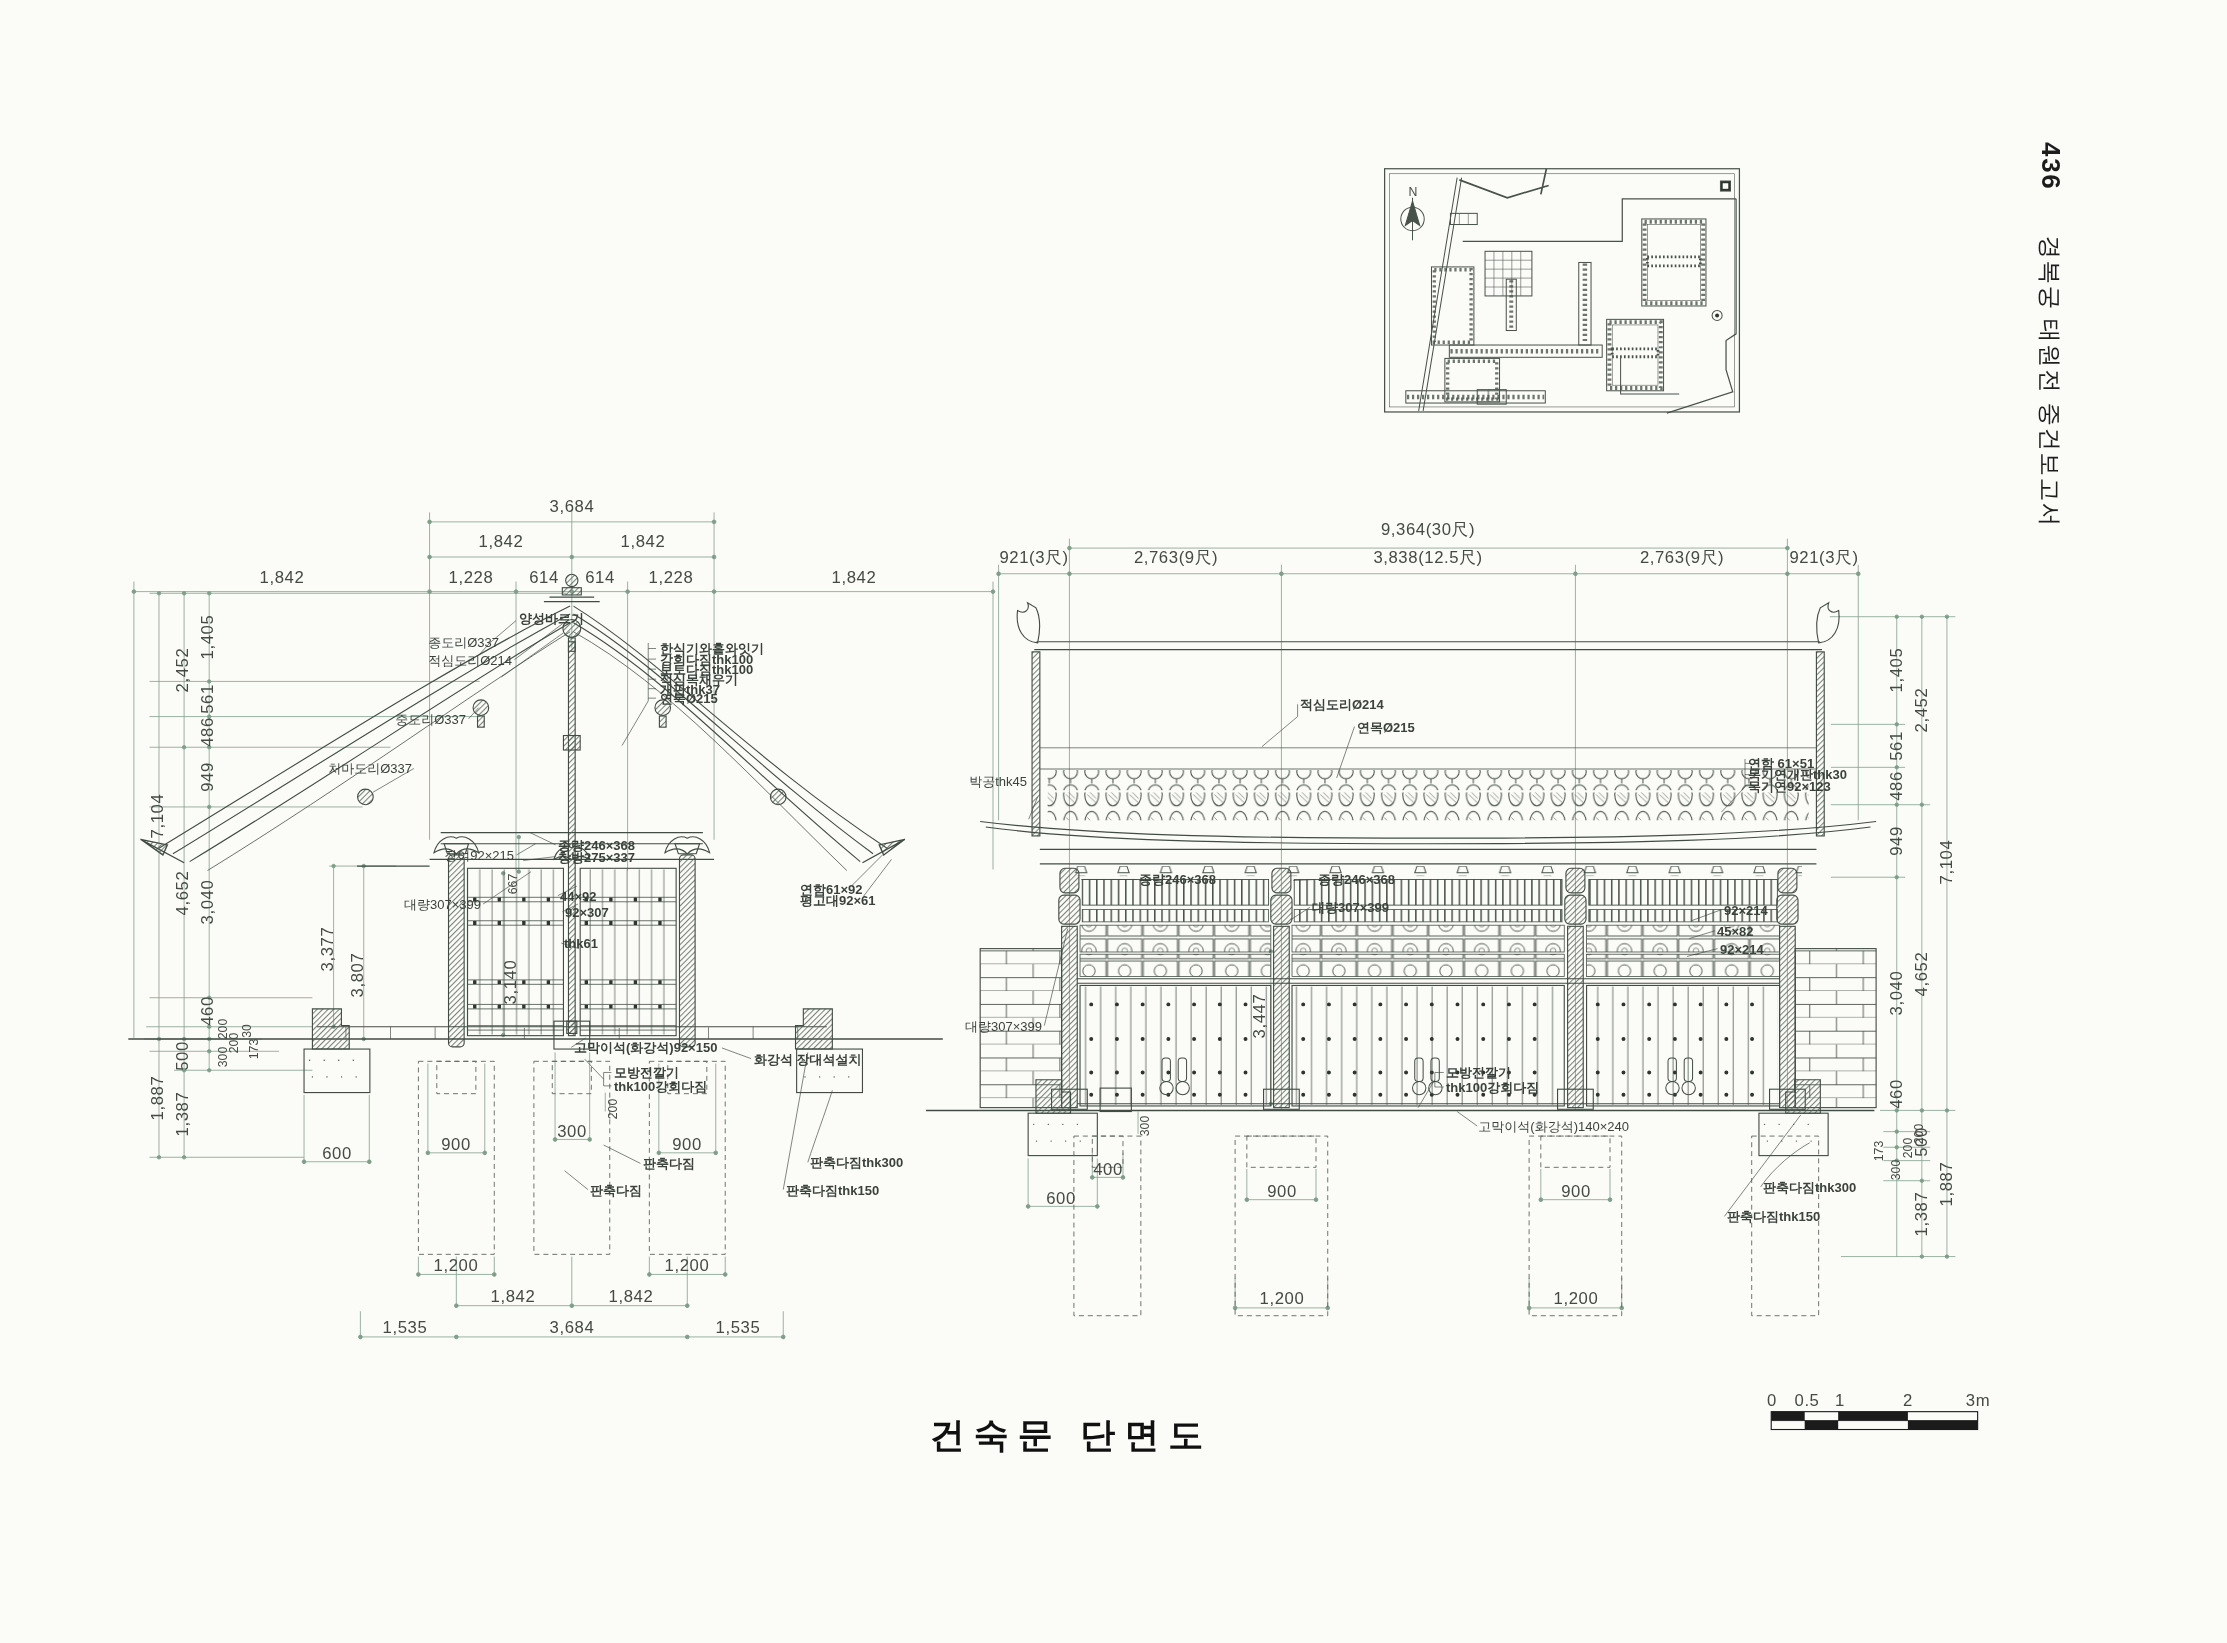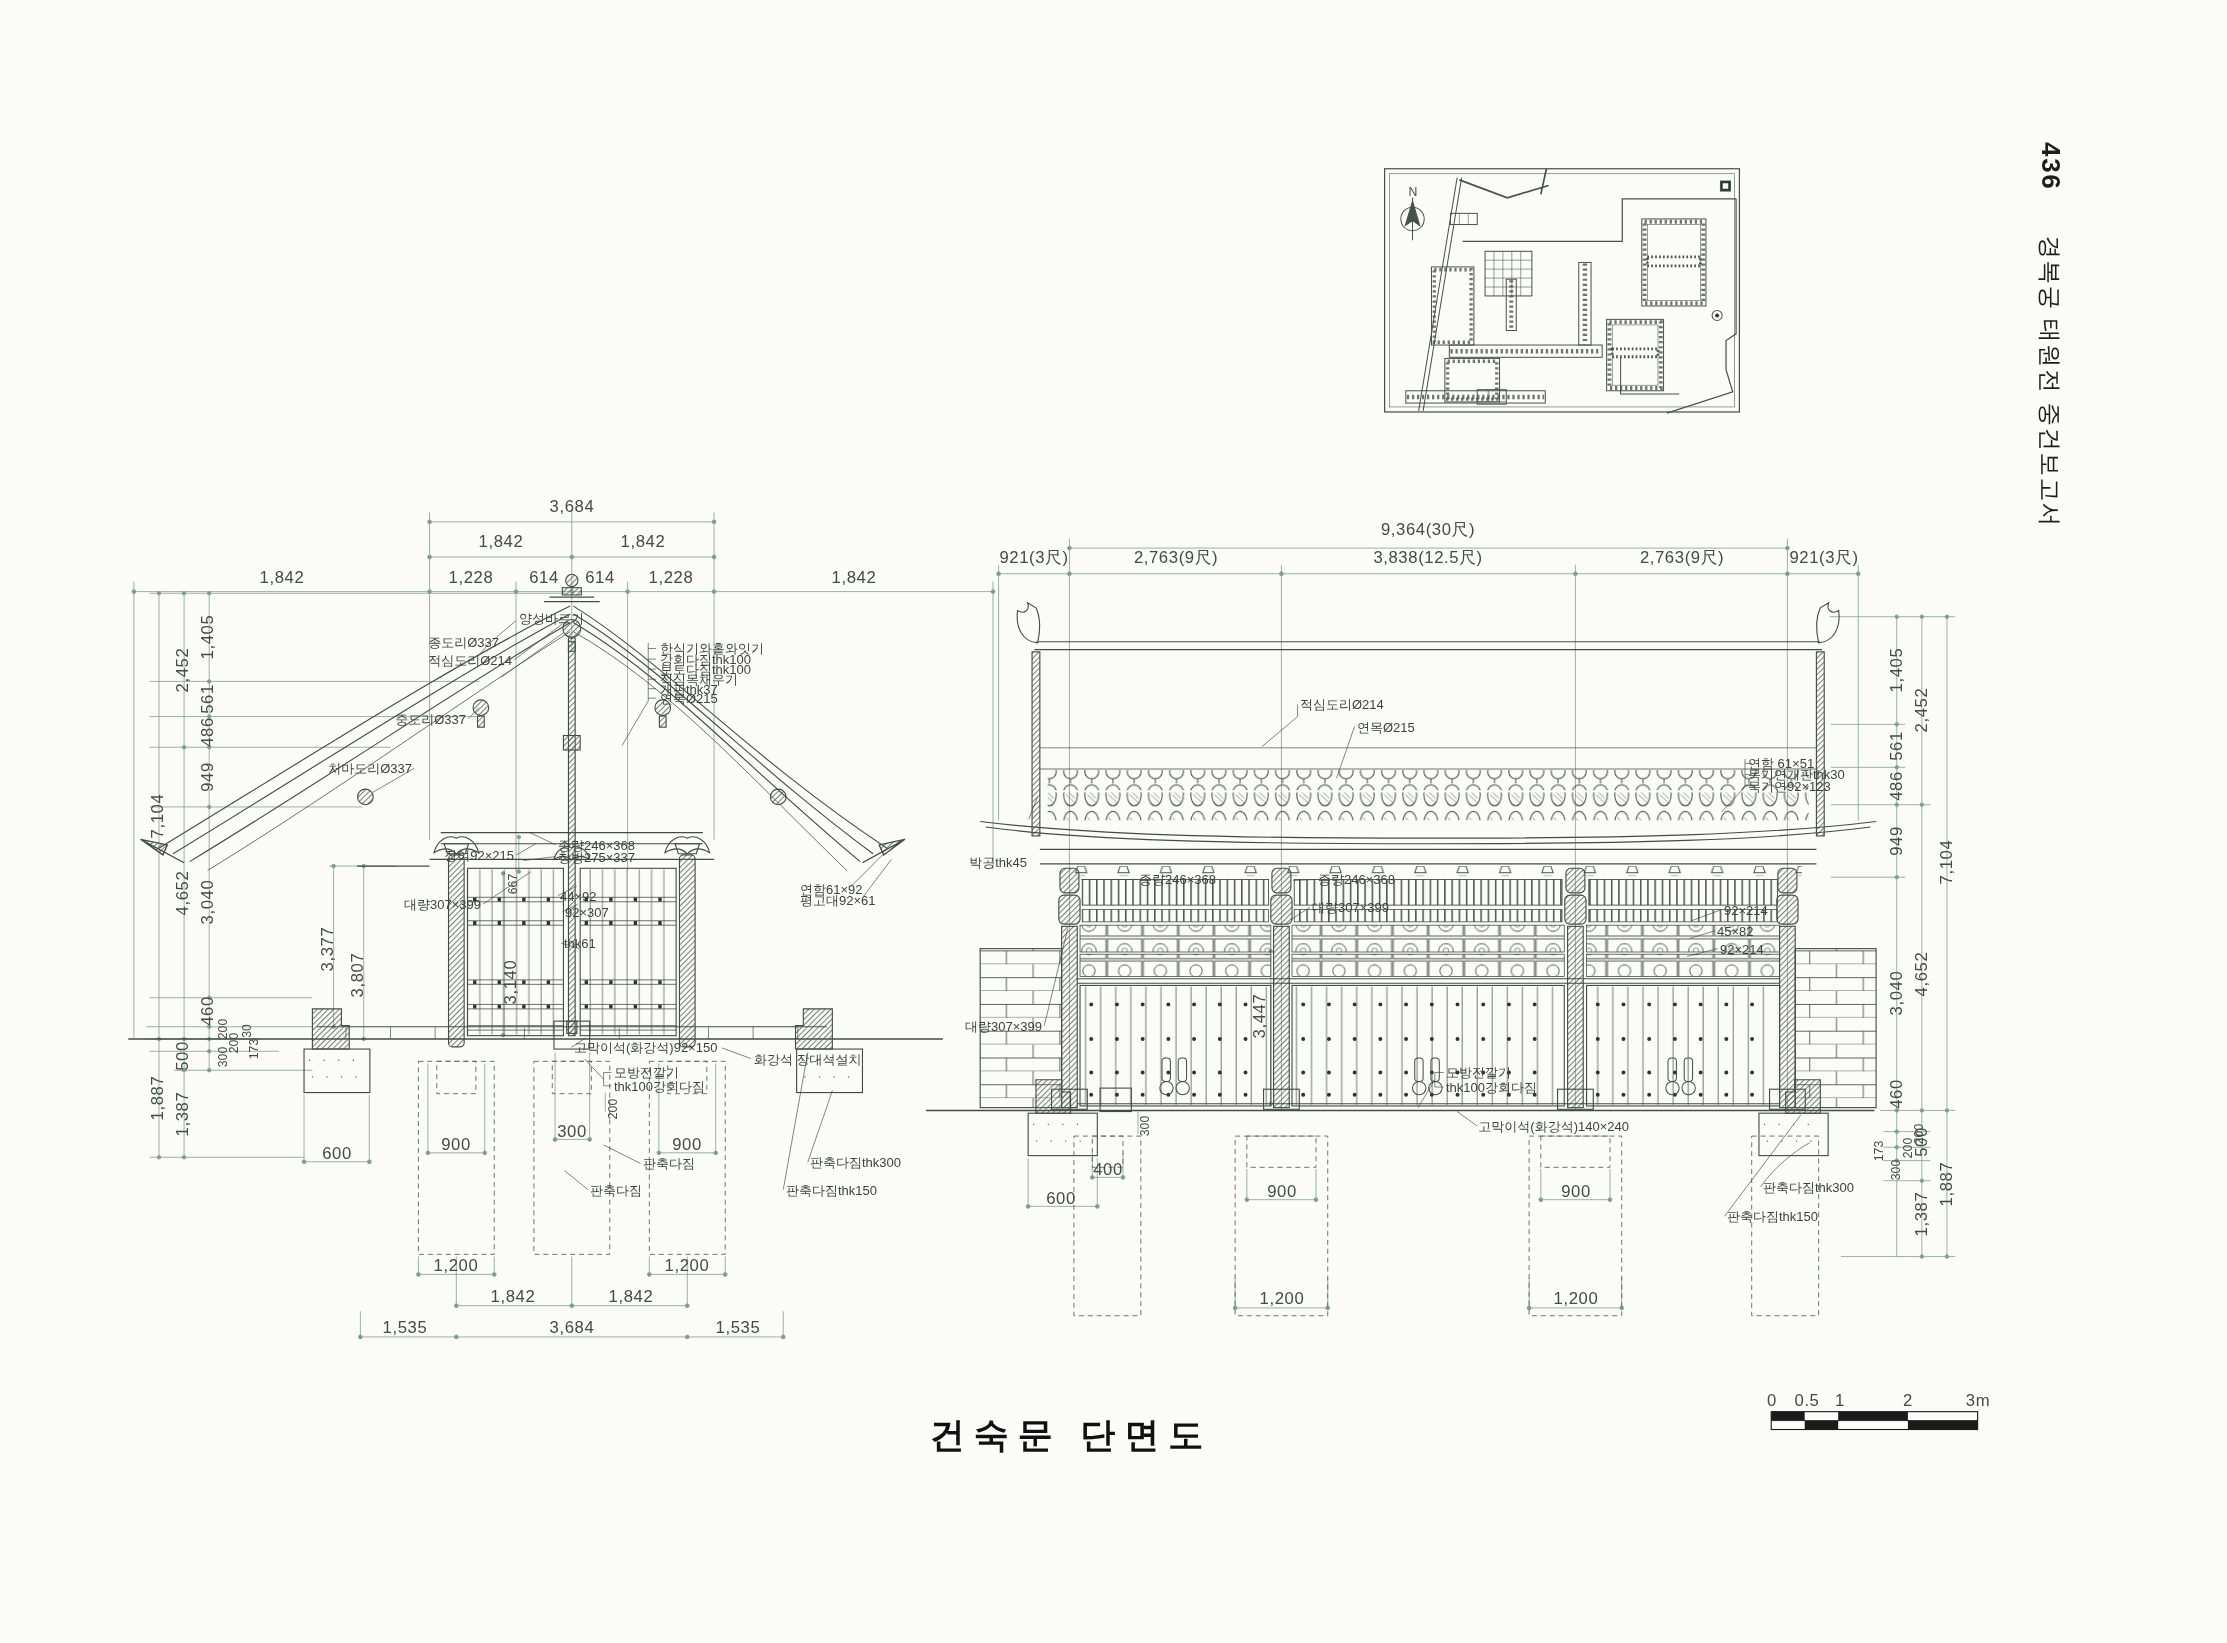--- a/index.html
+++ b/index.html
@@ -2,21 +2,21 @@
 <html style="font-size:9px"><head>
 <meta charset="utf-8">
 <style>
   html,body{margin:0;padding:0;background:#e9e9e6;}
   #page{position:relative;width:2227px;height:1644px;background:#fbfbf8;overflow:hidden;
         font-family:"Liberation Sans","DejaVu Sans",sans-serif;}
   #linework{position:absolute;left:0;top:0;}
   #anno-layer{position:absolute;left:0;top:0;width:100%;height:100%;}
   .anno{position:absolute;color:#3d453f;white-space:nowrap;line-height:1;
         transform:translate(-50%,-50%);}
-  .anno.al{transform:translate(0,-50%);}
+  .anno.al{transform:translate(0,-50%);font-weight:bold;}
   .anno.ar{transform:translate(-100%,-50%);}
   .anno.rot{transform:translate(-50%,-50%) rotate(-90deg);}
   .k-dim{font-size:16.7px;letter-spacing:0.6px;color:#434b44;}
   .k-sm{font-size:12.3px;color:#434b44;}
   .k-call{font-size:13px;color:#3a423c;}
   #title{position:absolute;left:915px;top:1412px;width:312px;text-align:center;
          font-size:35px;font-weight:600;letter-spacing:9px;color:#101010;}
   #side{position:absolute;left:2066px;top:142px;transform:rotate(90deg);
         transform-origin:0 0;font-size:23.4px;color:#1d1d1d;letter-spacing:1.7px;white-space:nowrap;}
   #side .num{font-size:26px;font-weight:600;margin-right:45px;}
@@ -549,21 +549,21 @@
       <span class="anno k-dim rot" style="left: 1260px; top: 1016px;">3,447</span>
       <span class="anno k-dim" style="left: 1108px; top: 1170px;">400</span>
       <span class="anno k-dim" style="left: 1061px; top: 1199px;">600</span>
       <span class="anno k-sm rot" style="left: 1145px; top: 1126px;">300</span>
       <span class="anno k-dim" style="left: 1282px; top: 1192px;">900</span>
       <span class="anno k-dim" style="left: 1576px; top: 1192px;">900</span>
       <span class="anno k-dim" style="left: 1282px; top: 1299px;">1,200</span>
       <span class="anno k-dim" style="left: 1576px; top: 1299px;">1,200</span>
       <span class="anno k-call al" style="left: 1300px; top: 704px;">적심도리Ø214</span>
       <span class="anno k-call al" style="left: 1357px; top: 727px;">연목Ø215</span>
-      <span class="anno k-call ar" style="left: 1027px; top: 862px; text-align: center;">박공thk45</span>
+      <span class="anno k-call ar" style="left: 1027px; top: 781px; text-align: center;">박공thk45</span>
       <span class="anno k-call al" style="left: 1139px; top: 879px;">종량246×368</span>
       <span class="anno k-call al" style="left: 1318px; top: 879px;">종량246×368</span>
       <span class="anno k-call ar" style="left: 1042px; top: 1026px;">대량307×399</span>
       <span class="anno k-call al" style="left: 1312px; top: 907px;">대량307×399</span>
       <span class="anno k-call al" style="left: 1748px; top: 763px;">연함 61×51</span>
       <span class="anno k-call al" style="left: 1748px; top: 774px;">목기연개판thk30</span>
       <span class="anno k-call al" style="left: 1748px; top: 786px;">목기연92×123</span>
       <span class="anno k-call al" style="left: 1724px; top: 910px;">92×214</span>
       <span class="anno k-call al" style="left: 1717px; top: 931px;">45×82</span>
       <span class="anno k-call al" style="left: 1720px; top: 949px;">92×214</span>

